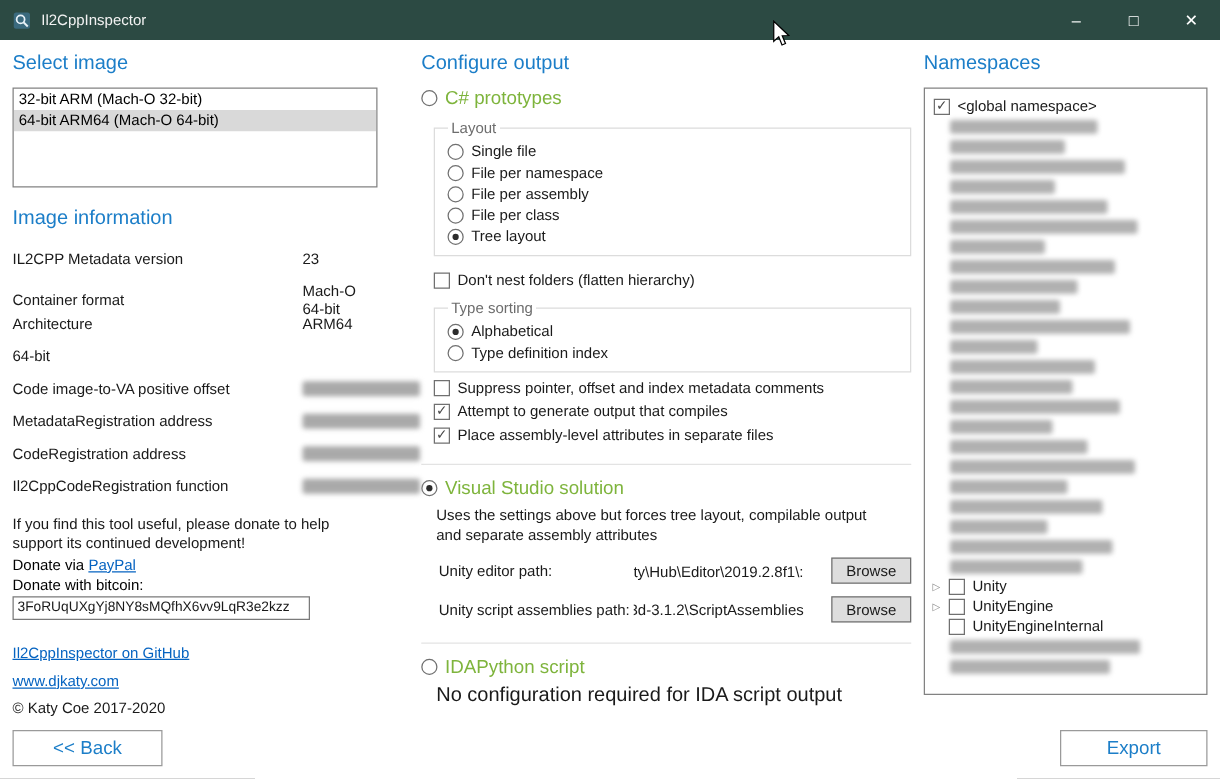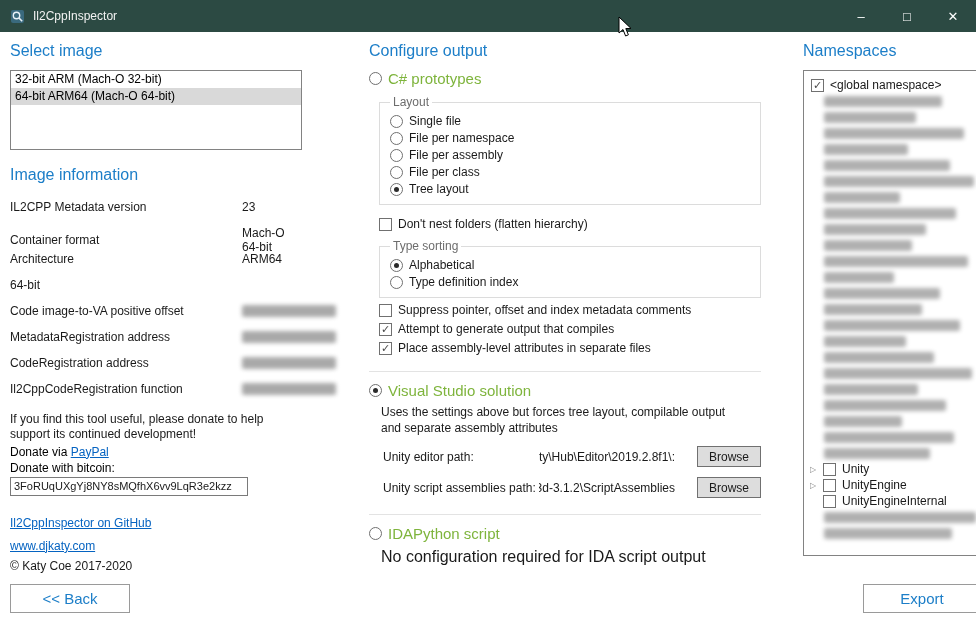--- a/index.html
+++ b/index.html
@@ -18,21 +18,21 @@
   .titlebar-title { font-size:12px; color:#f2f2f2; }
   .tb-buttons { margin-left:auto; display:flex; height:100%; }
   .tb-btn {
     width:46px; height:100%; border:none; background:transparent; color:#ffffff;
     font-size:13px; font-family:"Liberation Sans",sans-serif; cursor:default;
     display:flex; align-items:center; justify-content:center;
   }
   .cursor-svg { position:absolute; left:618px; top:16px; pointer-events:none; }
 
   
-  .content { display:flex; height:591px; padding:6px 10px 10px 10px;gap:32px; }
+  .content { display:flex; height:591px; padding:6px 10px 10px 10px; }
   .col-left  { width:292px; display:flex; flex-direction:column; }
   .col-center{ width:392px; margin-left:35px; display:flex; flex-direction:column; }
   .col-right { width:227px; margin-left:10px; display:flex; flex-direction:column; }
 
   .section-title { color:#1c7ec8; font-size:16px; font-weight:normal; margin-top:4px; }
 
   
   .listbox { border:1px solid #828282; height:80px; margin-top:10px; font-size:12px; overflow:hidden; }
   .listbox .item { height:17px; line-height:17px; padding:0 4px; white-space:nowrap; }
   .listbox .item.selected { background:#d9d9d9; }

